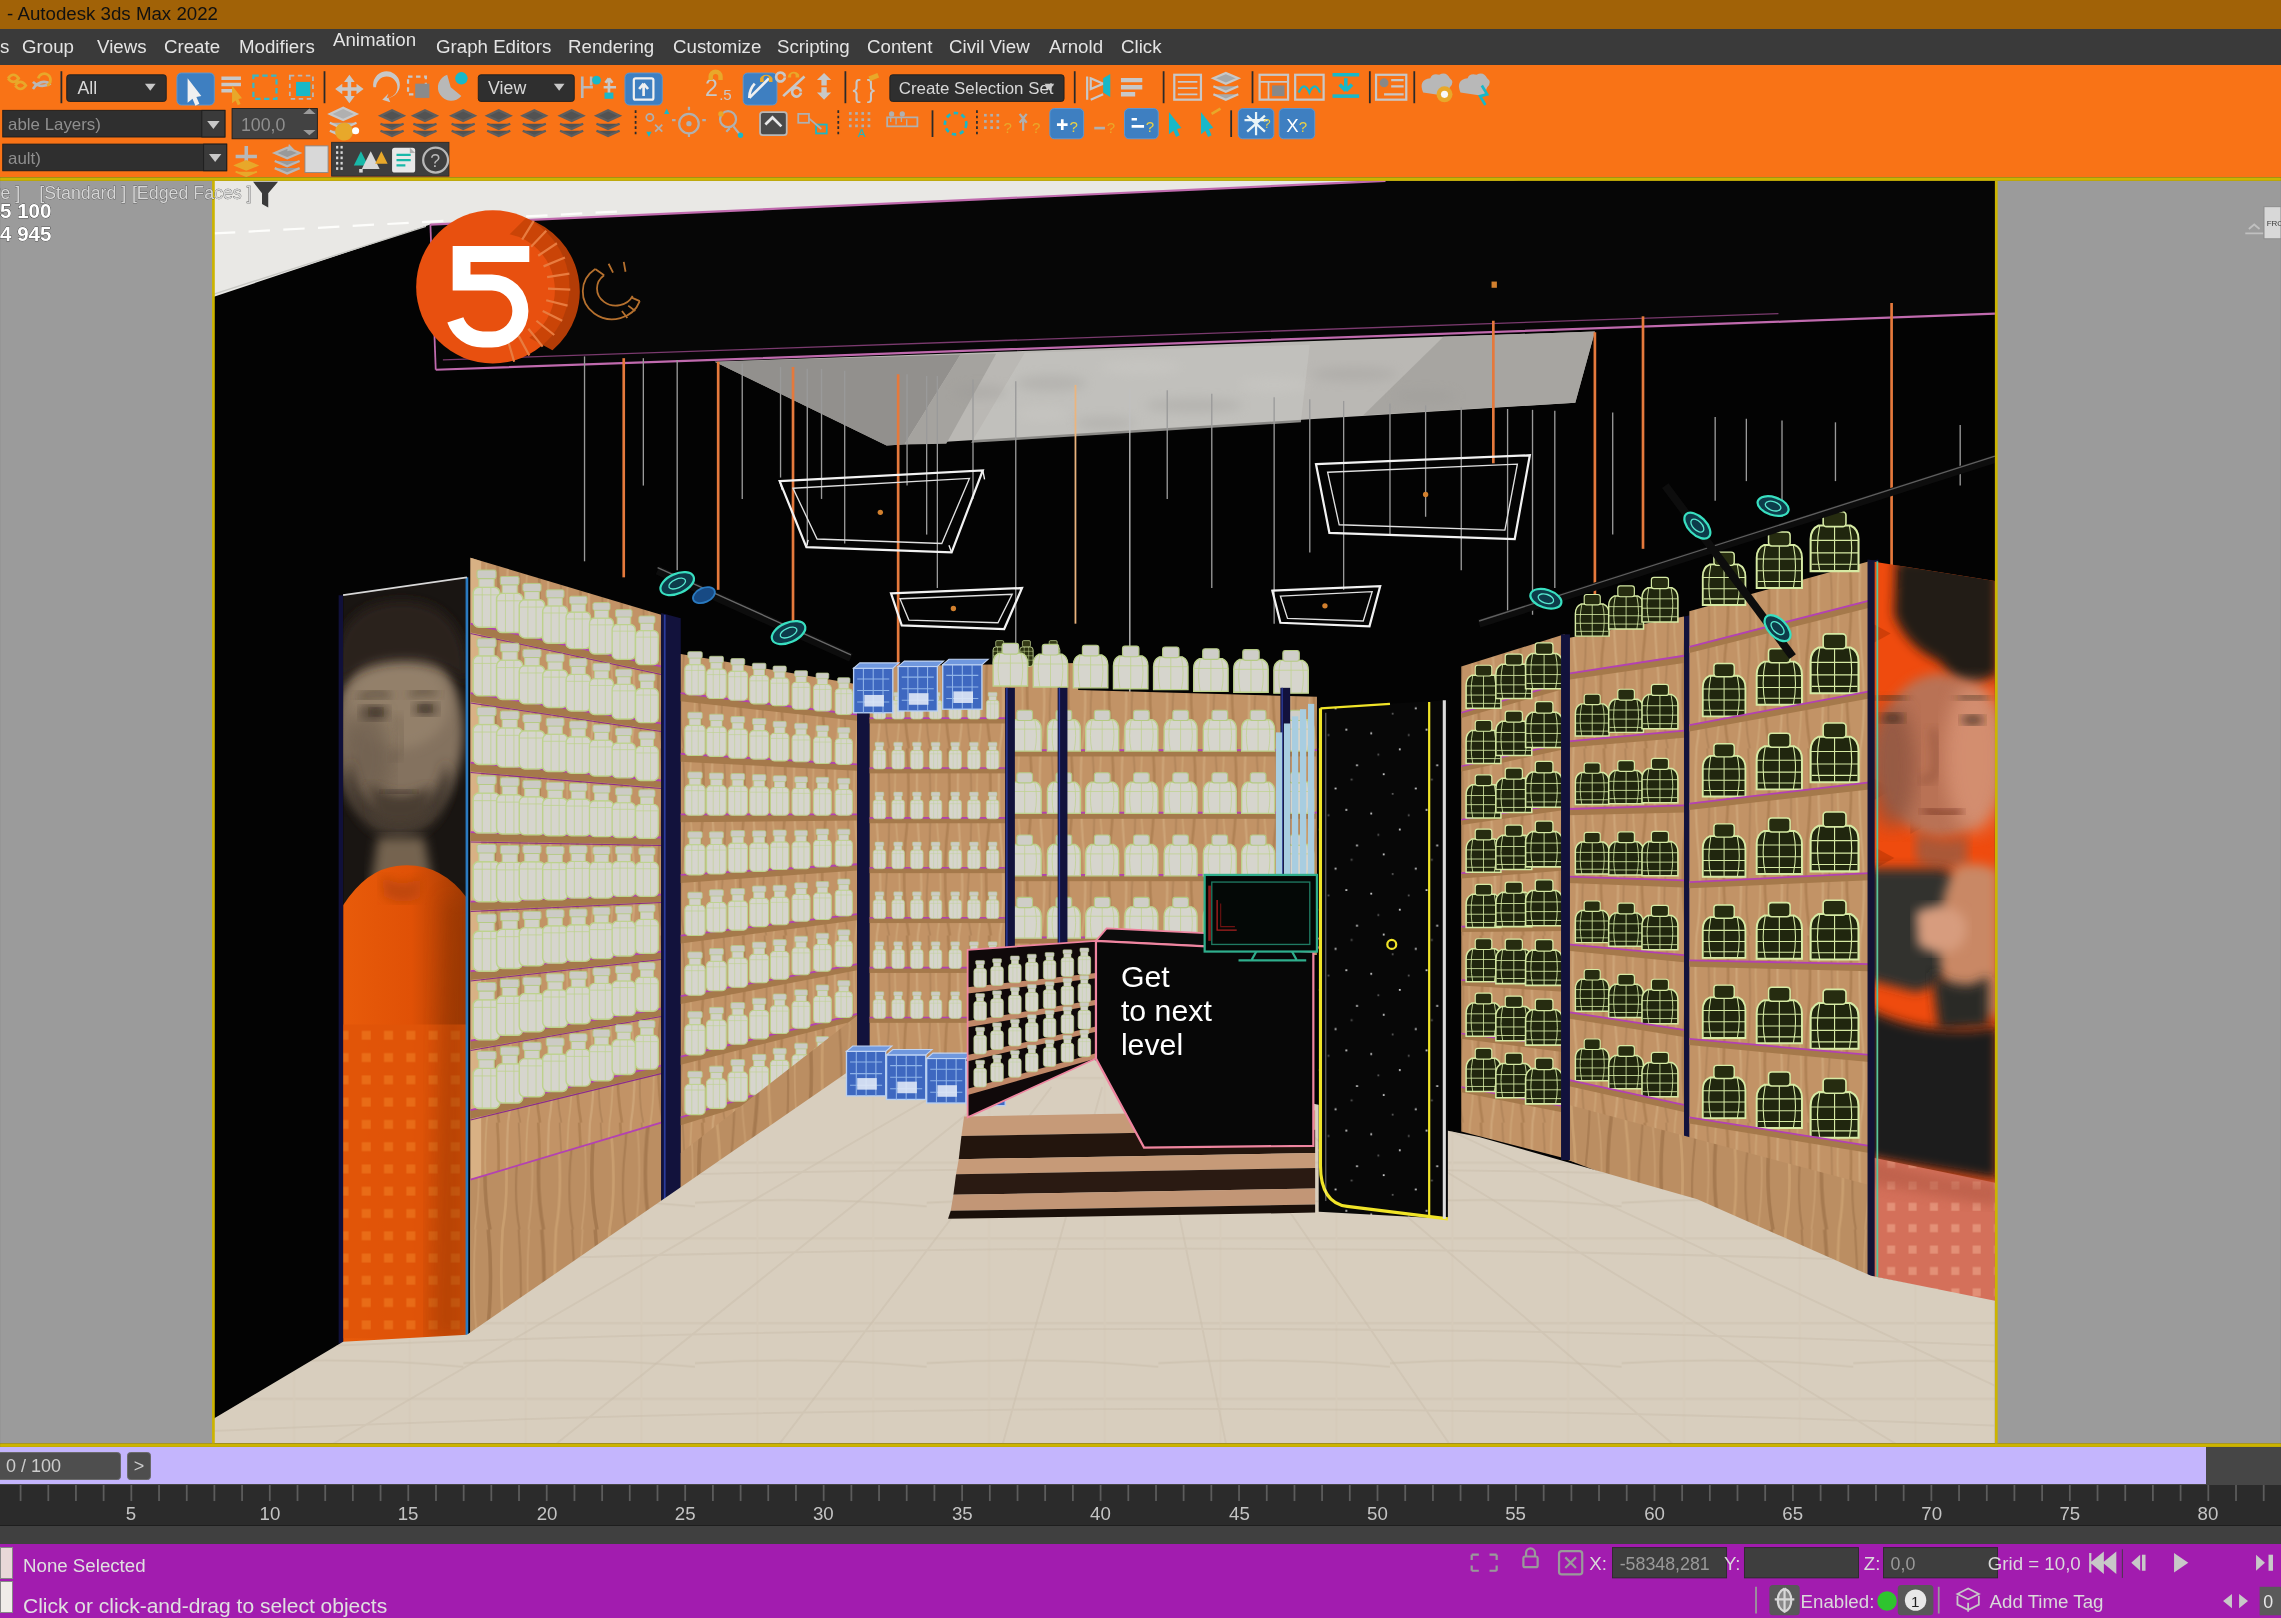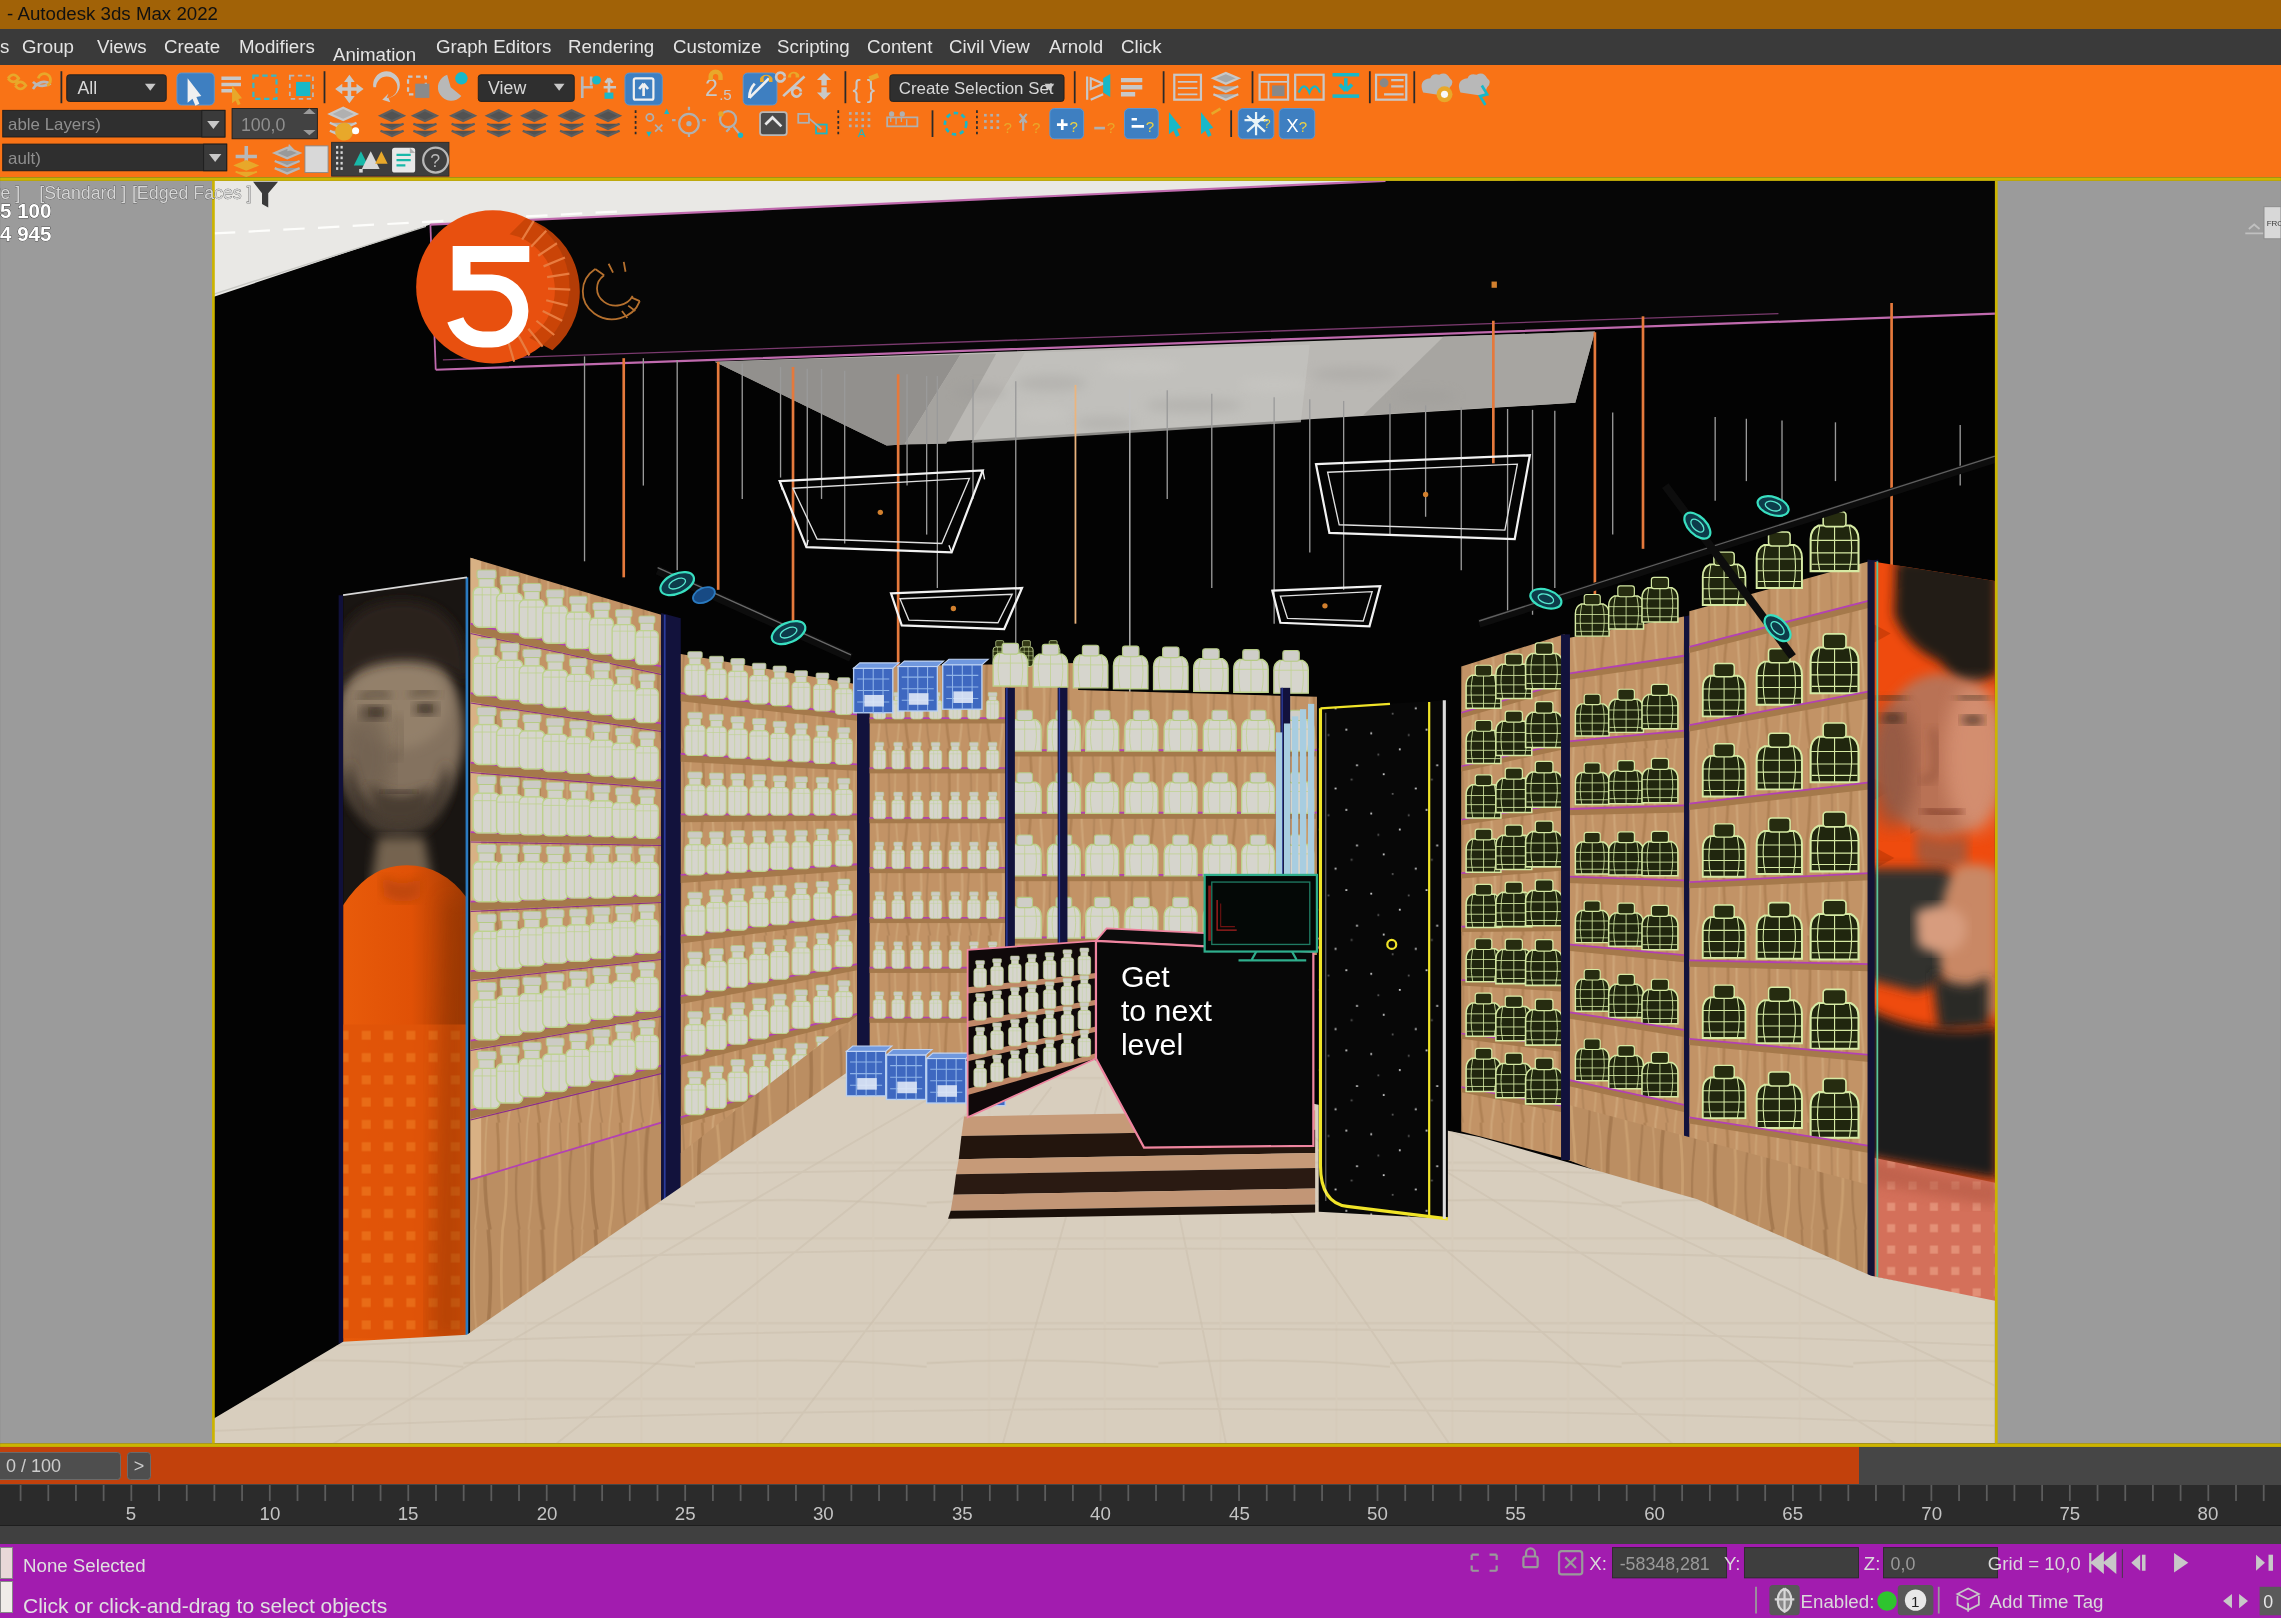--- a/index.html
+++ b/index.html
@@ -2,35 +2,35 @@
 <html style="font-size:14.3px"><head><meta charset="utf-8"><style>
 * { margin:0; padding:0; box-sizing:border-box; }
 html,body { width:2281px; height:1618px; overflow:hidden; background:#464646;
   font-family:"Liberation Sans", sans-serif; }
 .abs { position:absolute; }
 #title { left:0; top:0; width:2281px; height:29px; background:#a16207; color:#111;
   font-size:18.7px; line-height:28.5px; }
 #menu { left:0; top:29px; width:2281px; height:36px; background:#3a3a3a; color:#e4e4e4;
   font-size:18.7px; }
 #toolbar { left:0; top:65px; width:2281px; height:112px; background:#f97316;text-align:right; }
-#trackrow { left:0; top:1447px; width:1859px; height:37px; background:#c2410c; }
+#trackrow { left:0; top:1447px; width:2206px; height:37px; background:#c4b5fd; }
 #ruler { left:0; top:1485px; width:2281px; height:41px; background:#2b2b2b; border-bottom:0.9px solid #1e1e1e; }
 #gaprow { left:0; top:1526px; width:2281px; height:18.7px; background:#404040; }
 #status { left:0; top:1544px; width:2281px; height:74px; background:#a21caf; color:#e0e0e0; }
 .f0 { position:absolute; background:#4e4e4e; border:0.9px solid #6a6a6a; border-radius:3.6px;
   color:#cdcdcd; font-size:18px; }
 </style></head><body>
 <div class="abs" id="title"><span style="padding-left:7.1px">- Autodesk 3ds Max 2022</span></div>
 <div class="abs" id="menu">
     <span style="position:absolute;left:0px;top:7.1px">s</span>
     <span style="position:absolute;left:22px;top:7.1px">Group</span>
     <span style="position:absolute;left:97px;top:7.1px">Views</span>
     <span style="position:absolute;left:164px;top:7.1px">Create</span>
     <span style="position:absolute;left:239px;top:7.1px">Modifiers</span>
-    <span style="position:absolute;left:333px;top:15px">Animation</span>
+    <span style="position:absolute;left:333px;top:0">Animation</span>
     <span style="position:absolute;left:436px;top:7.1px">Graph Editors</span>
     <span style="position:absolute;left:568px;top:7.1px">Rendering</span>
     <span style="position:absolute;left:673px;top:7.1px">Customize</span>
     <span style="position:absolute;left:777px;top:7.1px">Scripting</span>
     <span style="position:absolute;left:867px;top:7.1px">Content</span>
     <span style="position:absolute;left:949px;top:7.1px">Civil View</span>
     <span style="position:absolute;left:1049px;top:7.1px">Arnold</span>
     <span style="position:absolute;left:1121px;top:7.1px">Click</span>
   </div>
 <div class="abs" id="toolbar"><svg width="2281" height="112" viewBox="0 73 2560 126">

